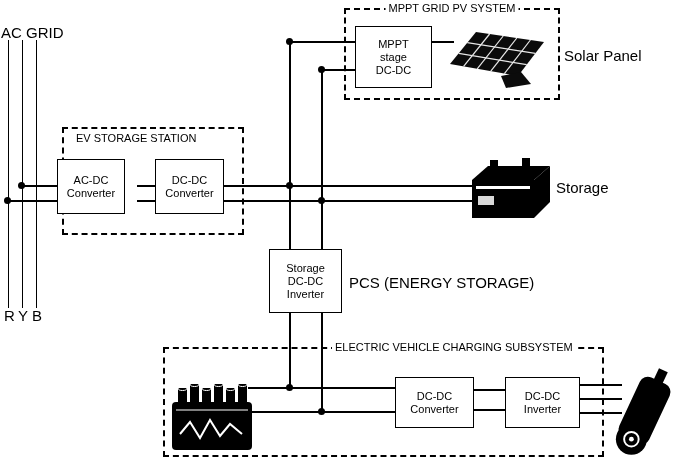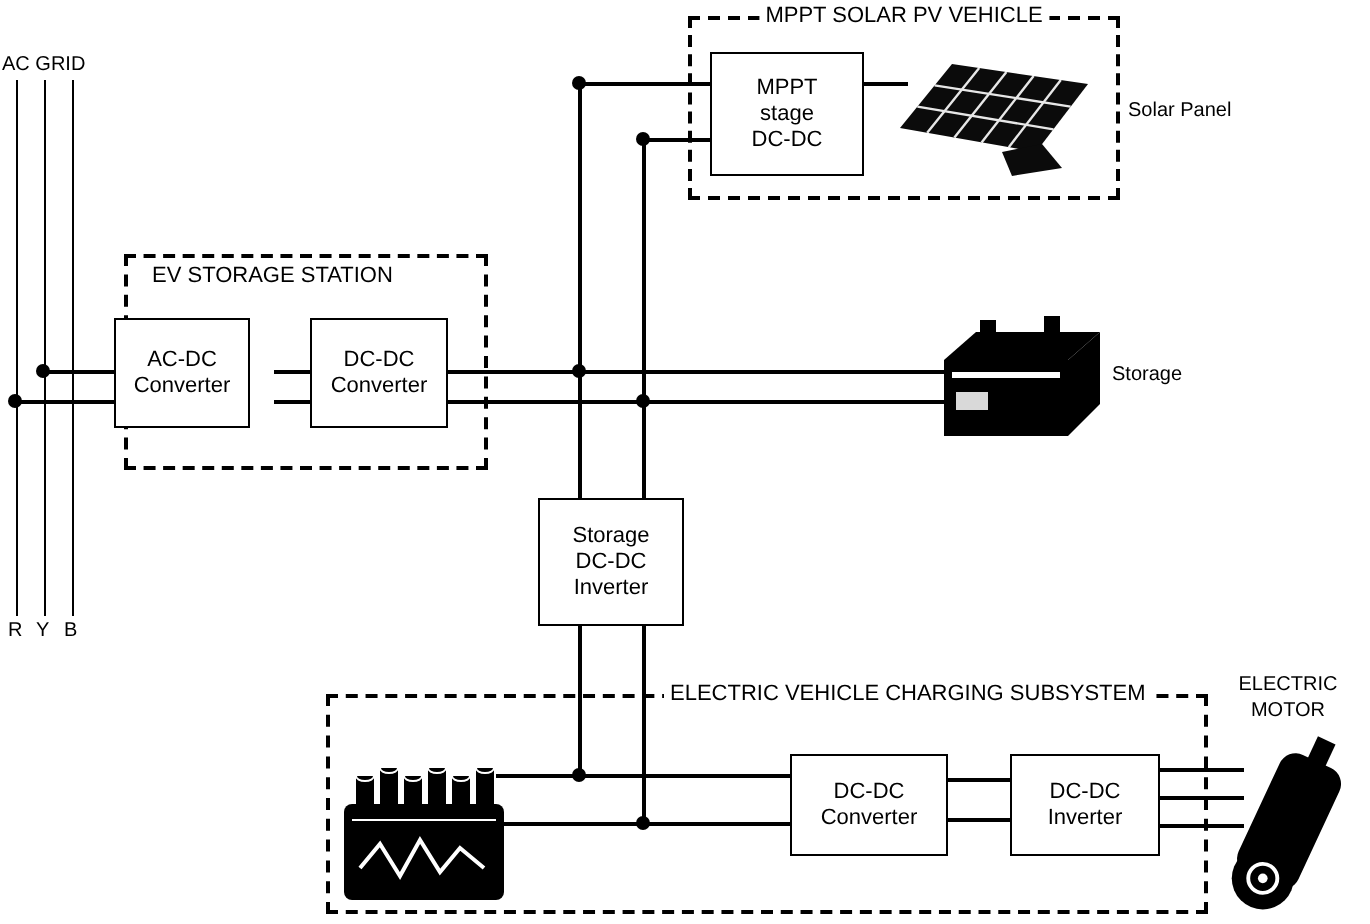--- a/index.html
+++ b/index.html
@@ -14,21 +14,21 @@
   .box{
     position:absolute;border:1px solid #000;background:#fff;
     display:flex;align-items:center;justify-content:center;
     text-align:center;white-space:pre-line;font-size:11px;line-height:13px;
   }
   .dashed{position:absolute;border:2px dashed #000;background:transparent;}
   .boxtitle{
     position:absolute;font-size:11px;line-height:13px;background:#fff;
     padding:0 3px;white-space:nowrap;
   }
-  .lbl{position:absolute;font-size:10px;line-height:13px;white-space:pre-line;}
+  .lbl{position:absolute;font-size:15px;line-height:13px;white-space:pre-line;}
   .img{position:absolute;}
   .img svg{display:block;overflow:visible;}
 </style>
 </head>
 <body>
 
 <div id="canvas">
 
   <div class="gridline" style="left:8px;top:40px;height:268px"></div>
   <div class="gridline" style="left:22px;top:40px;height:268px"></div>
@@ -68,21 +68,21 @@
   <div class="dot" style="left:286px;top:182px"></div>
   <div class="dot" style="left:318px;top:197px"></div>
   <div class="dot" style="left:286px;top:384px"></div>
   <div class="dot" style="left:318px;top:408px"></div>
 
   <div class="dashed" style="left:62px;top:127px;width:178px;height:104px">
     <span class="boxtitle" style="left:9px;top:3px">EV STORAGE STATION</span>
   </div>
 
   <div class="dashed" style="left:344px;top:8px;width:212px;height:88px">
-    <span class="boxtitle" style="left:50%;top:-8px;transform:translateX(-50%)">MPPT SOLAR PV VEHICLE</span>
+    <span class="boxtitle" style="left:50%;top:-8px;transform:translateX(-50%)">MPPT GRID PV SYSTEM</span>
   </div>
 
   <div class="dashed" style="left:163px;top:347px;width:437px;height:106px">
     <span class="boxtitle" style="left:167px;top:-8px">ELECTRIC VEHICLE CHARGING SUBSYSTEM</span>
   </div>
 
   <div class="box" style="left:57px;top:159px;width:66px;height:53px">AC-DC
 Converter</div>
 
   <div class="box" style="left:155px;top:159px;width:67px;height:53px">DC-DC
@@ -168,17 +168,16 @@
   <span class="lbl" style="left:1px;top:26px">AC GRID</span>
 
   <span class="lbl" style="left:4px;top:309px">R</span>
   <span class="lbl" style="left:18px;top:309px">Y</span>
   <span class="lbl" style="left:32px;top:309px">B</span>
 
   <span class="lbl" style="left:564px;top:49px">Solar Panel</span>
 
   <span class="lbl" style="left:556px;top:181px">Storage</span>
 
+  <span class="lbl" style="left:349px;top:276px">PCS (ENERGY STORAGE)</span>
 
-  <span class="lbl" style="left:608px;top:336px;width:72px;text-align:center">ELECTRIC
-MOTOR</span>
 
 </div>
 
 </body></html>

